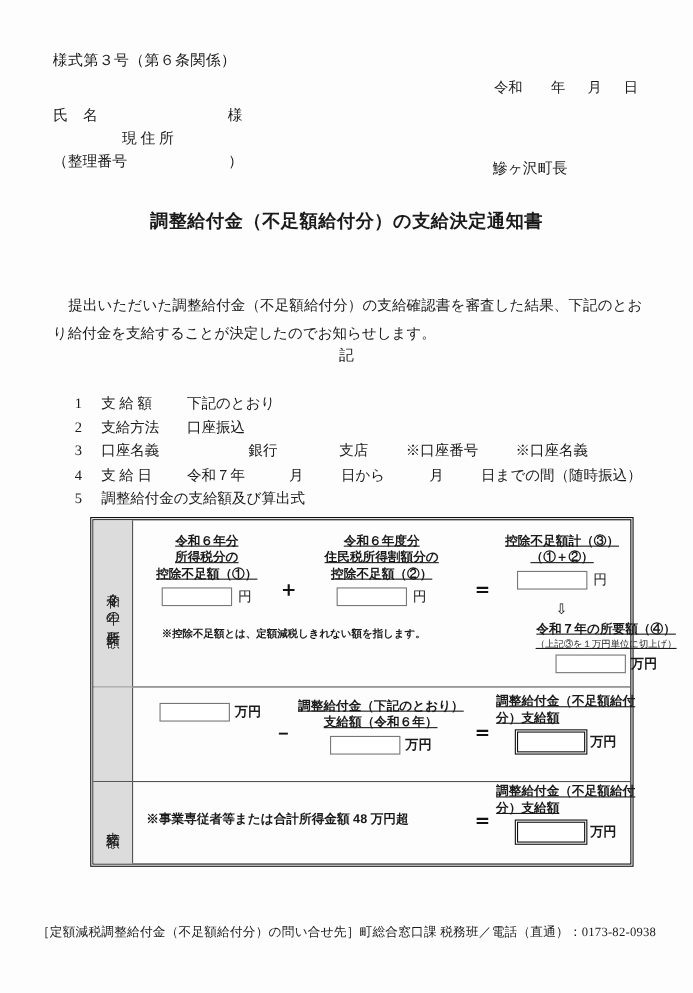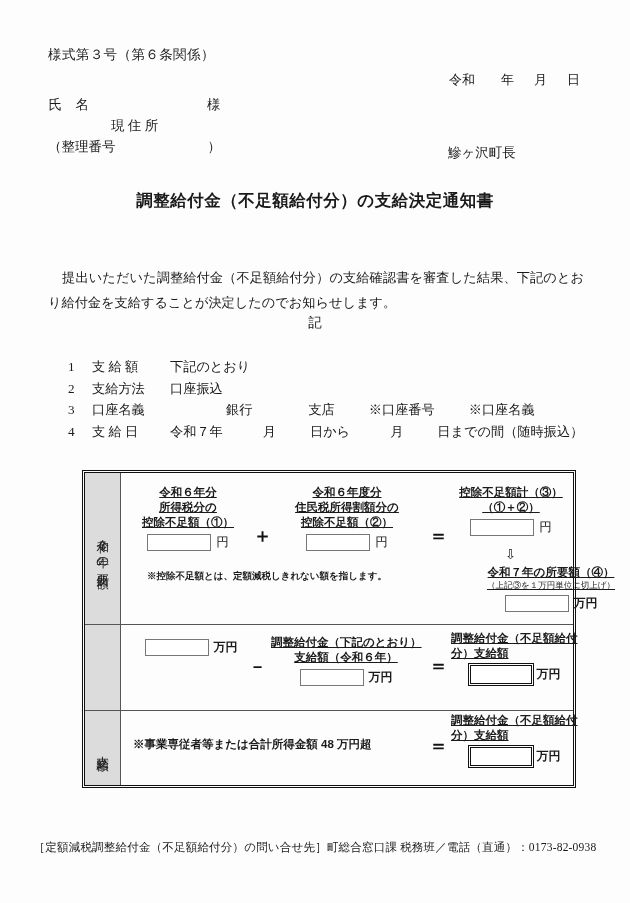--- a/index.html
+++ b/index.html
@@ -287,20 +287,23 @@
     </div>
     <div class="item-row">
       <span class="item-no">2</span><span class="item-label">支給方法</span><span>口座振込</span>
     </div>
     <div class="item-row">
       <span class="item-no">3</span><span class="item-label">口座名義</span><span class="sp56"></span><span>銀行</span><span class="sp56"></span><span>支店</span><span class="sp34"></span><span>※口座番号</span><span class="sp34"></span><span>※口座名義</span>
     </div>
     <div class="item-row">
       <span class="item-no">4</span><span class="item-label">支 給 日</span><span>令和７年</span><span class="sp40"></span><span>月</span><span class="sp34"></span><span>日から</span><span class="sp40"></span><span>月</span><span class="sp34"></span><span>日までの間</span><span>（随時振込）</span>
     </div>
+    <div class="item-row">
+      <span class="item-no">5</span><span>調整給付金の支給額及び算出式</span>
+    </div>
   </div>
 
   <div class="calc-table">
 
     <div class="ct-row r1">
       <div class="side-label">
         <span class="vtext">令和７年の所要額</span>
       </div>
       <div class="ct-body">
 

